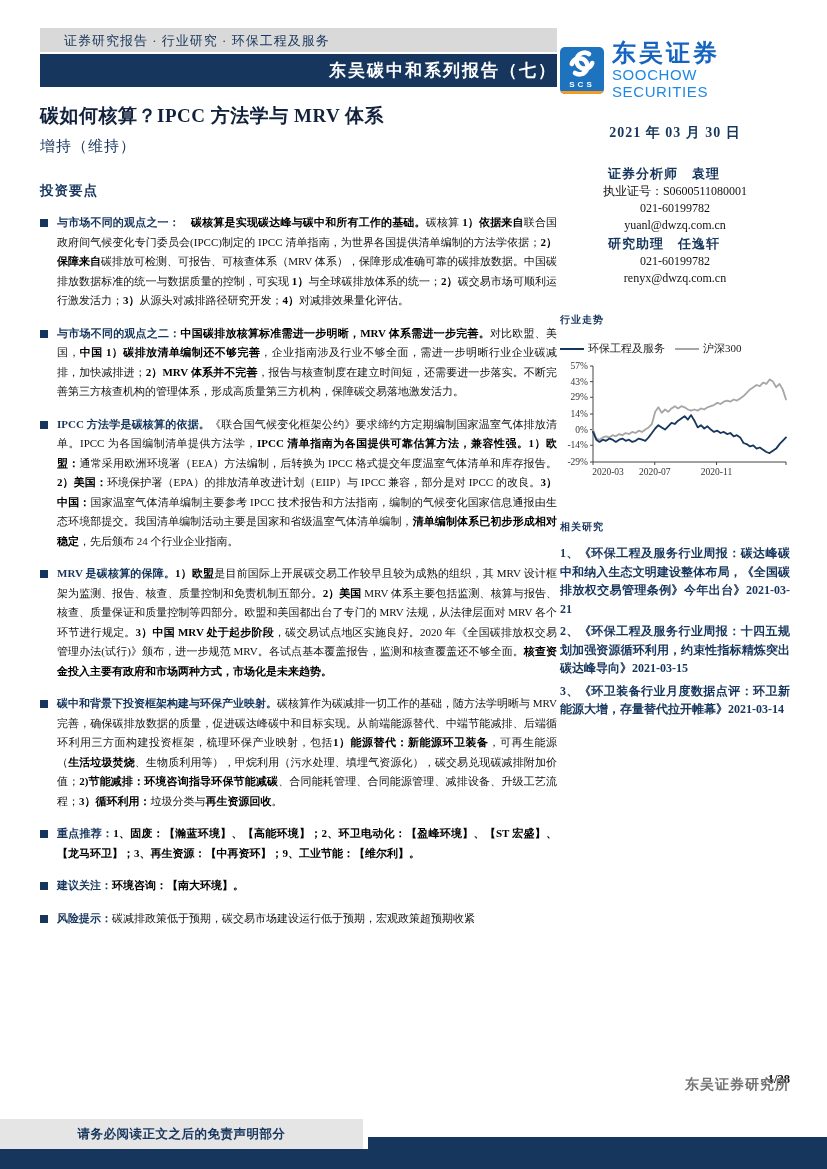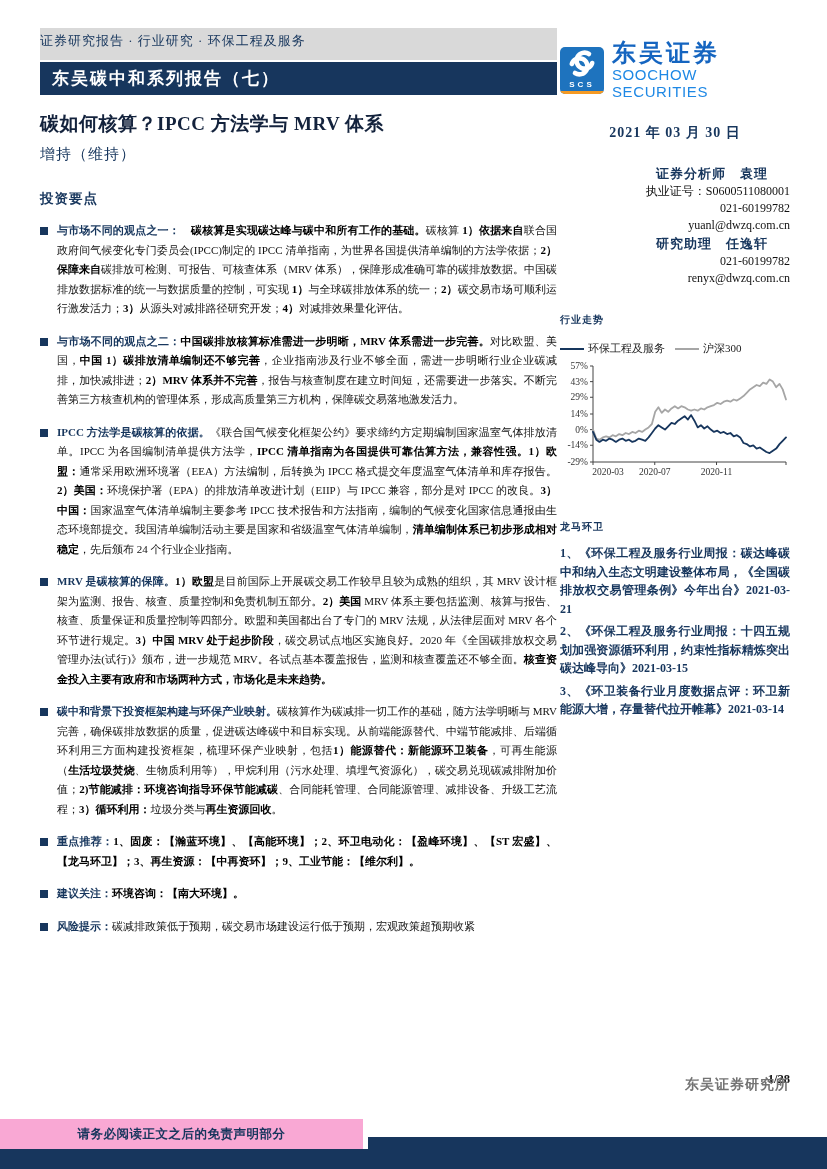--- a/index.html
+++ b/index.html
@@ -1,23 +1,23 @@
 <!DOCTYPE html>
 <html><head>
 <meta charset="utf-8">
 <style>
   html,body{margin:0;padding:0;background:#fff;}
   .page{position:relative;width:827px;height:1169px;background:#fff;overflow:hidden;
         font-family:"Liberation Serif","DejaVu Serif",serif;color:#111;}
   
   .left-col{position:absolute;left:40px;top:28px;width:517px;}
-  .topbar{height:32px;line-height:26px;background:#D9D9D9;color:#17365D;
-          font-size:13px;padding-left:0;letter-spacing:1px;}
+  .topbar{height:24px;line-height:26px;background:#D9D9D9;color:#17365D;
+          font-size:13px;padding-left:24px;letter-spacing:1px;}
   .banner{margin-top:2px;height:33px;line-height:33px;background:#17365D;color:#fff;
-          font-size:17px;font-weight:bold;padding-left:12px;letter-spacing:2px;}
+          font-size:17px;font-weight:bold;padding-left:12px;letter-spacing:2px;text-align:right;}
   .report-title{margin-top:16px;font-size:19px;font-weight:bold;color:#13223C;letter-spacing:0.5px;}
   .rating{margin-top:8px;font-size:15px;color:#17365D;letter-spacing:1px;}
   .kp-heading{margin-top:26px;font-size:13.5px;font-weight:bold;color:#17365D;letter-spacing:1px;}
   .bullets{margin-top:4px;}
   .bullet{display:flex;margin-top:13px;}
   .bullet .sq{flex:none;width:8px;height:8px;background:#17365D;margin:6px 9px 0 0;}
   .bullet p{margin:0;font-size:11px;line-height:19.5px;text-align:justify;}
   .sg-ln{color:#17365D;font-weight:bold;}
   .sg-bb{color:#000;font-weight:bold;}
   .sg-bu{color:#000;font-weight:bold;}
@@ -27,34 +27,34 @@
   .logo-mark{width:44px;height:47px;background:#1E73BE;border-radius:5px;flex:none;
              display:flex;flex-direction:column;overflow:hidden;}
   .logo-mark svg{display:block;}
   .logo-scs{color:#fff;font-size:8px;font-weight:bold;letter-spacing:3px;text-align:center;
             line-height:9px;font-family:"Liberation Sans",sans-serif;}
   .logo-orange{height:3px;background:#F59A23;margin-top:2px;}
   .logo-text{margin-left:8px;}
   .logo-cn{font-size:24px;font-weight:bold;color:#1565C0;letter-spacing:3px;line-height:26px;}
   .logo-en{font-size:15px;color:#1E88E5;letter-spacing:0.6px;font-family:"Liberation Sans",sans-serif;}
   .date{margin-top:24px;text-align:center;font-size:14px;font-weight:bold;color:#17365D;letter-spacing:1px;}
-  .analysts{margin-top:22px;text-align:right;}
+  .analysts{margin-top:22px;text-align:center;}
   .an-role{font-size:13px;font-weight:bold;color:#17365D;padding-right:22px;line-height:19px;letter-spacing:1px;}
   .an-line{font-size:12px;color:#111;line-height:17px;}
   .side-heading{margin-top:26px;font-size:10px;font-weight:bold;color:#17365D;letter-spacing:1px;}
   .legend{display:flex;align-items:center;margin-top:14px;font-size:11px;color:#222;}
   .legend .item{display:flex;align-items:center;margin-right:10px;}
   .legend .sw{width:24px;height:0;border-top-width:2.5px;border-top-style:solid;margin-right:4px;}
   .chart-wrap{margin-top:4px;}
   .related{margin-top:10px;}
   .rel-item{font-size:12px;font-weight:bold;color:#17365D;line-height:18.5px;text-align:justify;margin-top:4px;}
   
   .page-num{position:absolute;right:37px;top:1072px;font-size:12.5px;font-weight:bold;color:#111;text-align:right;}
   .institute{position:absolute;right:37px;top:1076px;font-size:14px;font-weight:bold;color:#737373;letter-spacing:1px;}
-  .disclaimer-box{position:absolute;left:0;top:1119px;width:363px;height:30px;background:#f9a8d4;
+  .disclaimer-box{position:absolute;left:0;top:1119px;width:363px;height:30px;background:#e5e5e5;
                   display:flex;align-items:center;justify-content:center;}
   .disclaimer-box span{font-size:12.5px;font-weight:bold;color:#17365D;letter-spacing:0.5px;}
   .footer-navy-right{position:absolute;left:368px;right:0;top:1137px;bottom:0;background:#17365D;}
   .footer-navy-strip{position:absolute;left:0;right:0;top:1149px;bottom:0;background:#17365D;}
 </style>
 </head>
 <body>
 
 <div class="page">
 
@@ -165,21 +165,21 @@
           <line x1="94.75999999999999" y1="102" x2="94.75999999999999" y2="105" stroke="#444" stroke-width="1"></line>
           <text x="94.75999999999999" y="115" text-anchor="middle" font-size="9.5" fill="#333" font-family="Liberation Serif, DejaVu Serif, serif">2020-07</text>
           <line x1="156.51999999999998" y1="102" x2="156.51999999999998" y2="105" stroke="#444" stroke-width="1"></line>
           <text x="156.51999999999998" y="115" text-anchor="middle" font-size="9.5" fill="#333" font-family="Liberation Serif, DejaVu Serif, serif">2020-11</text>
           <line x1="226" y1="102" x2="226" y2="105" stroke="#444" stroke-width="1"></line>
           <polyline points="33.0,69.6 36.3,78.6 39.5,79.7 42.8,77.4 46.1,76.3 49.4,77.4 52.6,75.2 55.9,76.3 59.2,74.1 62.4,75.2 65.7,73.0 69.0,74.1 72.3,71.9 75.5,73.0 78.8,70.7 82.1,71.9 85.3,69.6 88.6,67.4 91.9,64.0 95.2,51.8 98.4,47.3 101.7,52.9 105.0,49.5 108.2,51.8 111.5,48.4 114.8,46.2 118.1,48.4 121.3,46.2 124.6,47.3 127.9,49.5 131.1,50.7 134.4,49.5 137.7,50.7 140.9,48.4 144.2,49.5 147.5,47.3 150.8,46.2 154.0,45.1 157.3,42.8 160.6,44.0 163.8,41.7 167.1,40.6 170.4,41.7 173.7,39.5 176.9,40.6 180.2,38.4 183.5,36.1 186.7,32.8 190.0,29.4 193.3,27.2 196.6,25.0 199.8,26.1 203.1,22.7 206.4,23.9 209.6,19.4 212.9,21.6 216.2,27.2 219.5,23.9 222.7,29.4 226.0,39.5" fill="none" stroke="#A6A6A6" stroke-width="1.8" stroke-linejoin="round" stroke-linecap="round"></polyline>
           <polyline points="33.0,71.9 36.3,79.7 39.5,81.9 42.8,79.7 46.1,80.8 49.4,78.6 52.6,79.7 55.9,81.9 59.2,79.7 62.4,78.6 65.7,80.8 69.0,79.7 72.3,81.9 75.5,80.8 78.8,78.6 82.1,79.7 85.3,80.8 88.6,77.4 91.9,73.0 95.2,68.5 98.4,65.2 101.7,67.4 105.0,69.6 108.2,66.3 111.5,62.9 114.8,64.0 118.1,60.7 121.3,58.5 124.6,56.2 127.9,59.6 131.1,55.1 134.4,60.7 137.7,67.4 140.9,65.2 144.2,68.5 147.5,66.3 150.8,69.6 154.0,71.9 157.3,70.7 160.6,73.0 163.8,71.9 167.1,74.1 170.4,73.0 173.7,76.3 176.9,75.2 180.2,77.4 183.5,83.0 186.7,84.1 190.0,86.4 193.3,85.3 196.6,88.6 199.8,87.5 203.1,89.7 206.4,92.0 209.6,93.1 212.9,90.8 216.2,88.6 219.5,84.1 222.7,80.8 226.0,77.4" fill="none" stroke="#17365D" stroke-width="1.8" stroke-linejoin="round" stroke-linecap="round"></polyline>
         </svg>
     </div>
 
-    <div class="side-heading">龙马环卫</div>
+    <div class="side-heading">相关研究</div>
     <div class="related" id="related">
         <div class="rel-item">1、《环保工程及服务行业周报：碳达峰碳中和纳入生态文明建设整体布局，《全国碳排放权交易管理条例》今年出台》2021-03-21</div>
         <div class="rel-item">2、《环保工程及服务行业周报：十四五规划加强资源循环利用，约束性指标精炼突出碳达峰导向》2021-03-15</div>
         <div class="rel-item">3、《环卫装备行业月度数据点评：环卫新能源大增，存量替代拉开帷幕》2021-03-14</div>
       </div>
   </div>
 
   <div class="page-num">1/28</div>
   <div class="institute">东吴证券研究所</div>
   <div class="footer-navy-right"></div>

